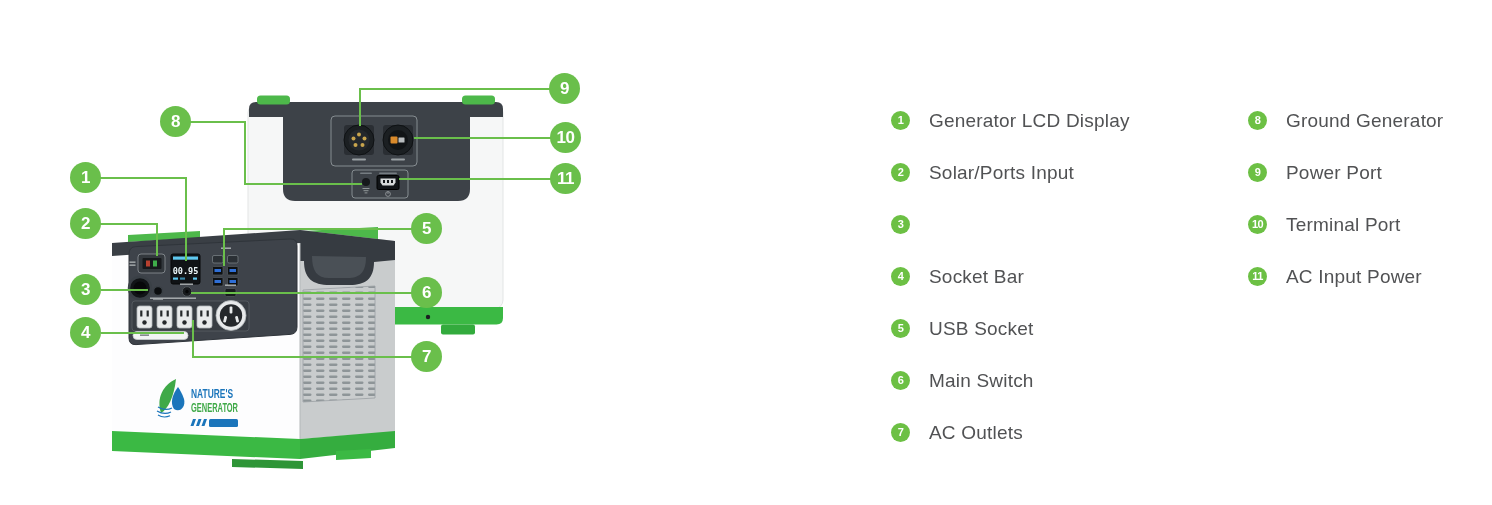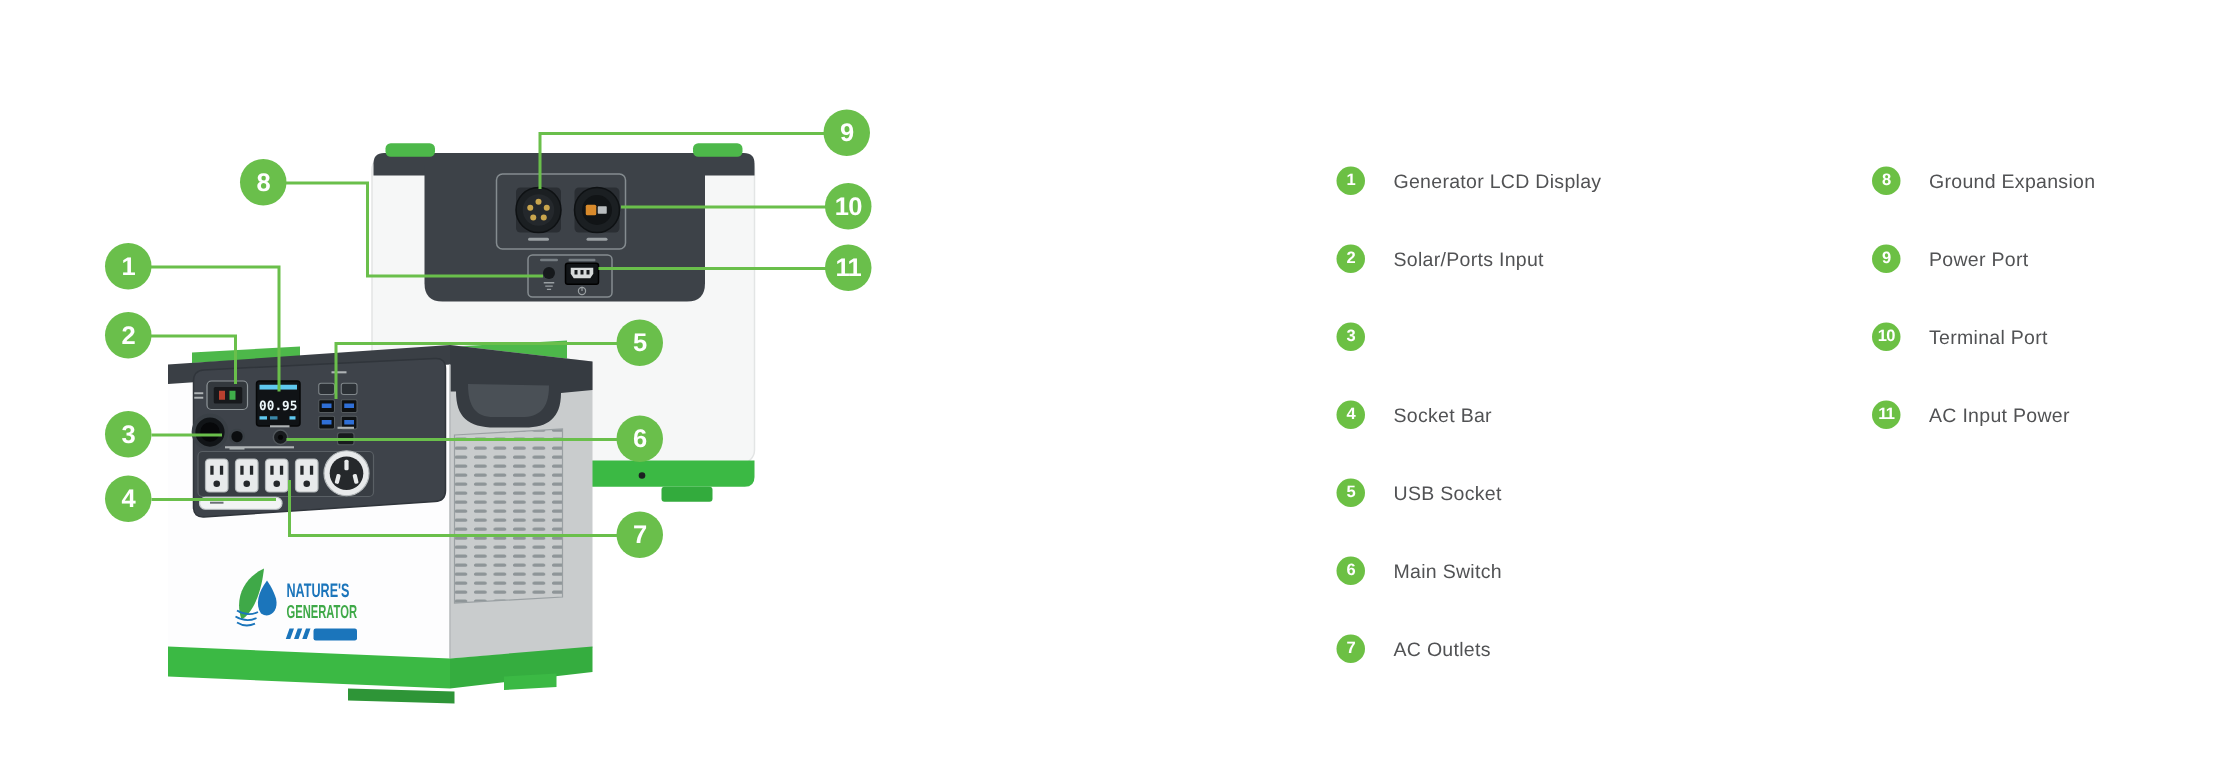--- a/index.html
+++ b/index.html
@@ -9,21 +9,21 @@
   .callout{position:absolute;width:31px;height:31px;border-radius:50%;
            background:#6abf4b;color:#ffffff;font-weight:bold;font-size:17px;
            line-height:31px;text-align:center;letter-spacing:-0.5px;user-select:none;}
   .legend-col{position:absolute;top:104px;display:flex;flex-direction:column;}
   #legend-col-1{left:891px;}
   #legend-col-2{left:1248px;}
   .legend-item{display:flex;align-items:center;height:33px;margin-bottom:19px;}
   .badge{flex:0 0 19px;width:19px;height:19px;border-radius:50%;background:#6cc044;
          color:#ffffff;font-size:11px;font-weight:bold;line-height:19px;
          text-align:center;letter-spacing:-0.5px;}
-  .legend-label{margin-left:19px;font-size:13px;color:#515254;letter-spacing:0.2px;white-space:nowrap;}
+  .legend-label{margin-left:19px;font-size:19px;color:#515254;letter-spacing:0.2px;white-space:nowrap;}
 </style>
 </head>
 <body>
 
 <div class="canvas">
 
   <svg class="illustration" width="840" height="505" viewBox="0 0 840 505">
     <defs>
       <pattern id="ventPat" patternUnits="userSpaceOnUse" x="303" y="290" width="13" height="6">
         <rect x="0" y="1.6" width="8.5" height="2.3" rx="1.1" fill="#8e9598"></rect>
@@ -254,21 +254,21 @@
     </div>
     <div class="legend-item">
       <span class="badge">7</span>
       <span class="legend-label">AC Outlets</span>
     </div>
   </div>
 
   <div class="legend-col" id="legend-col-2">
     <div class="legend-item">
       <span class="badge">8</span>
-      <span class="legend-label">Ground Expansion</span>
+      <span class="legend-label">Ground Generator</span>
     </div>
     <div class="legend-item">
       <span class="badge">9</span>
       <span class="legend-label">Power Port</span>
     </div>
     <div class="legend-item">
       <span class="badge">10</span>
       <span class="legend-label">Terminal Port</span>
     </div>
     <div class="legend-item">

